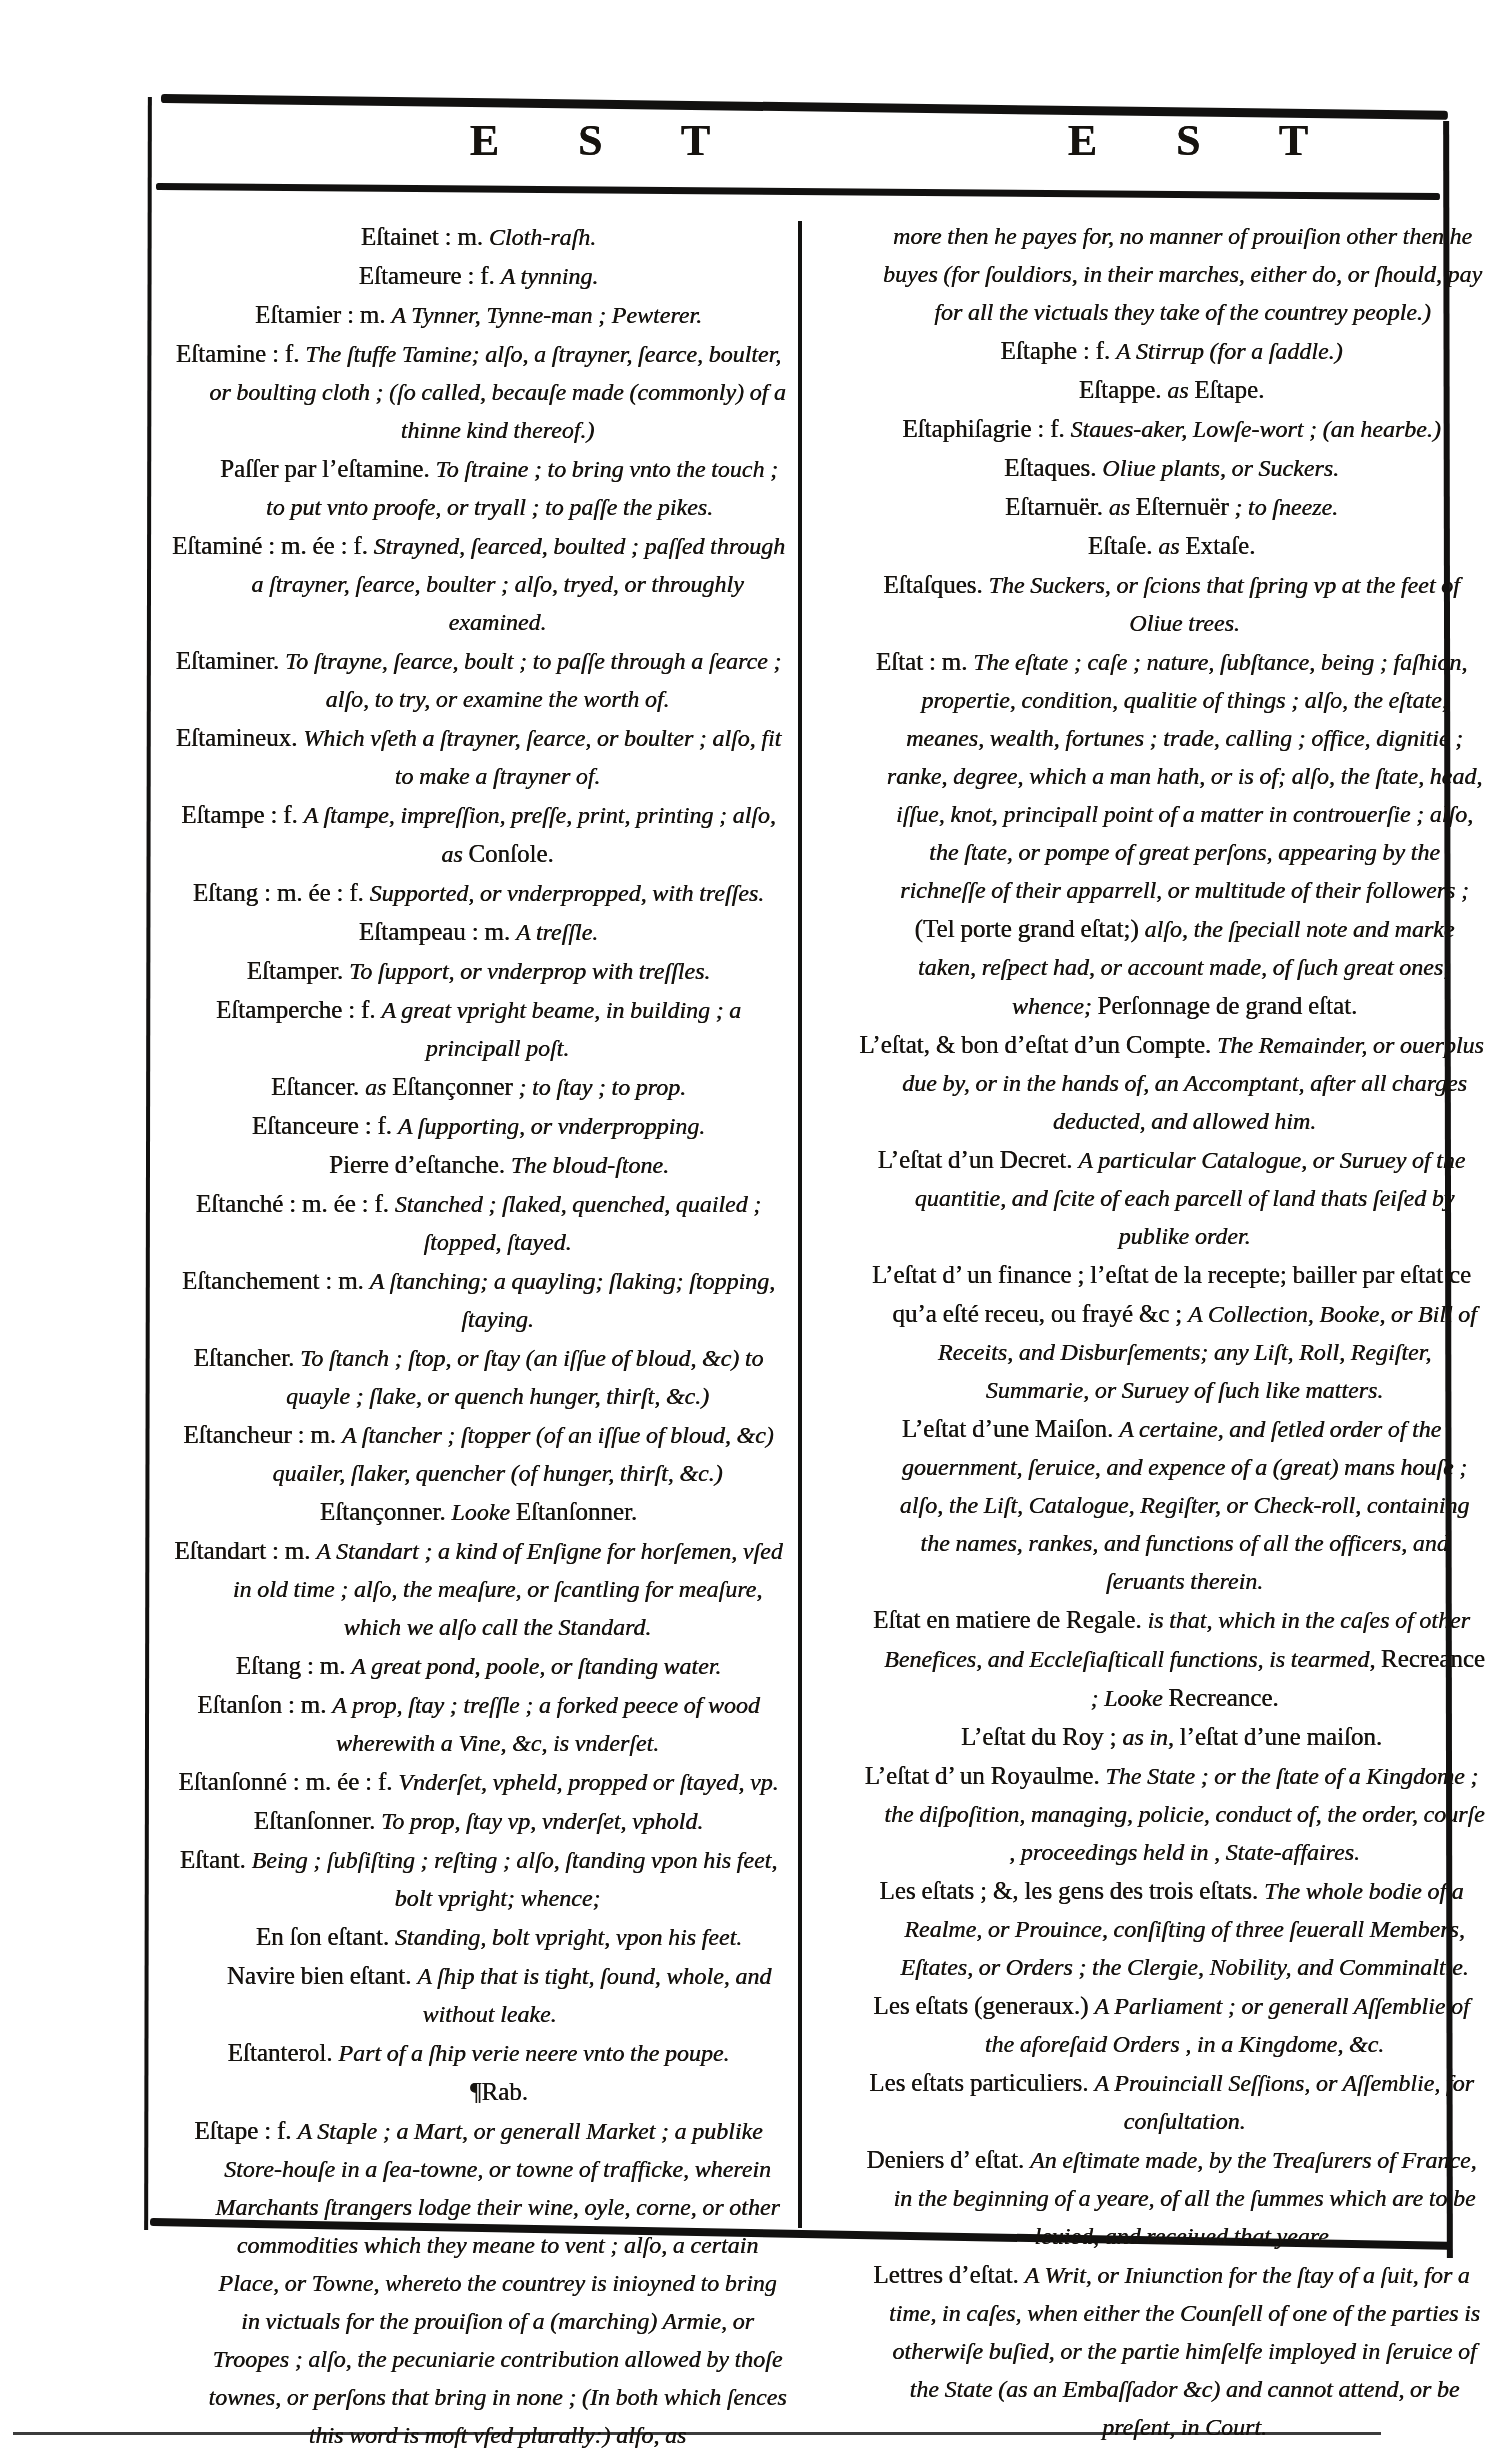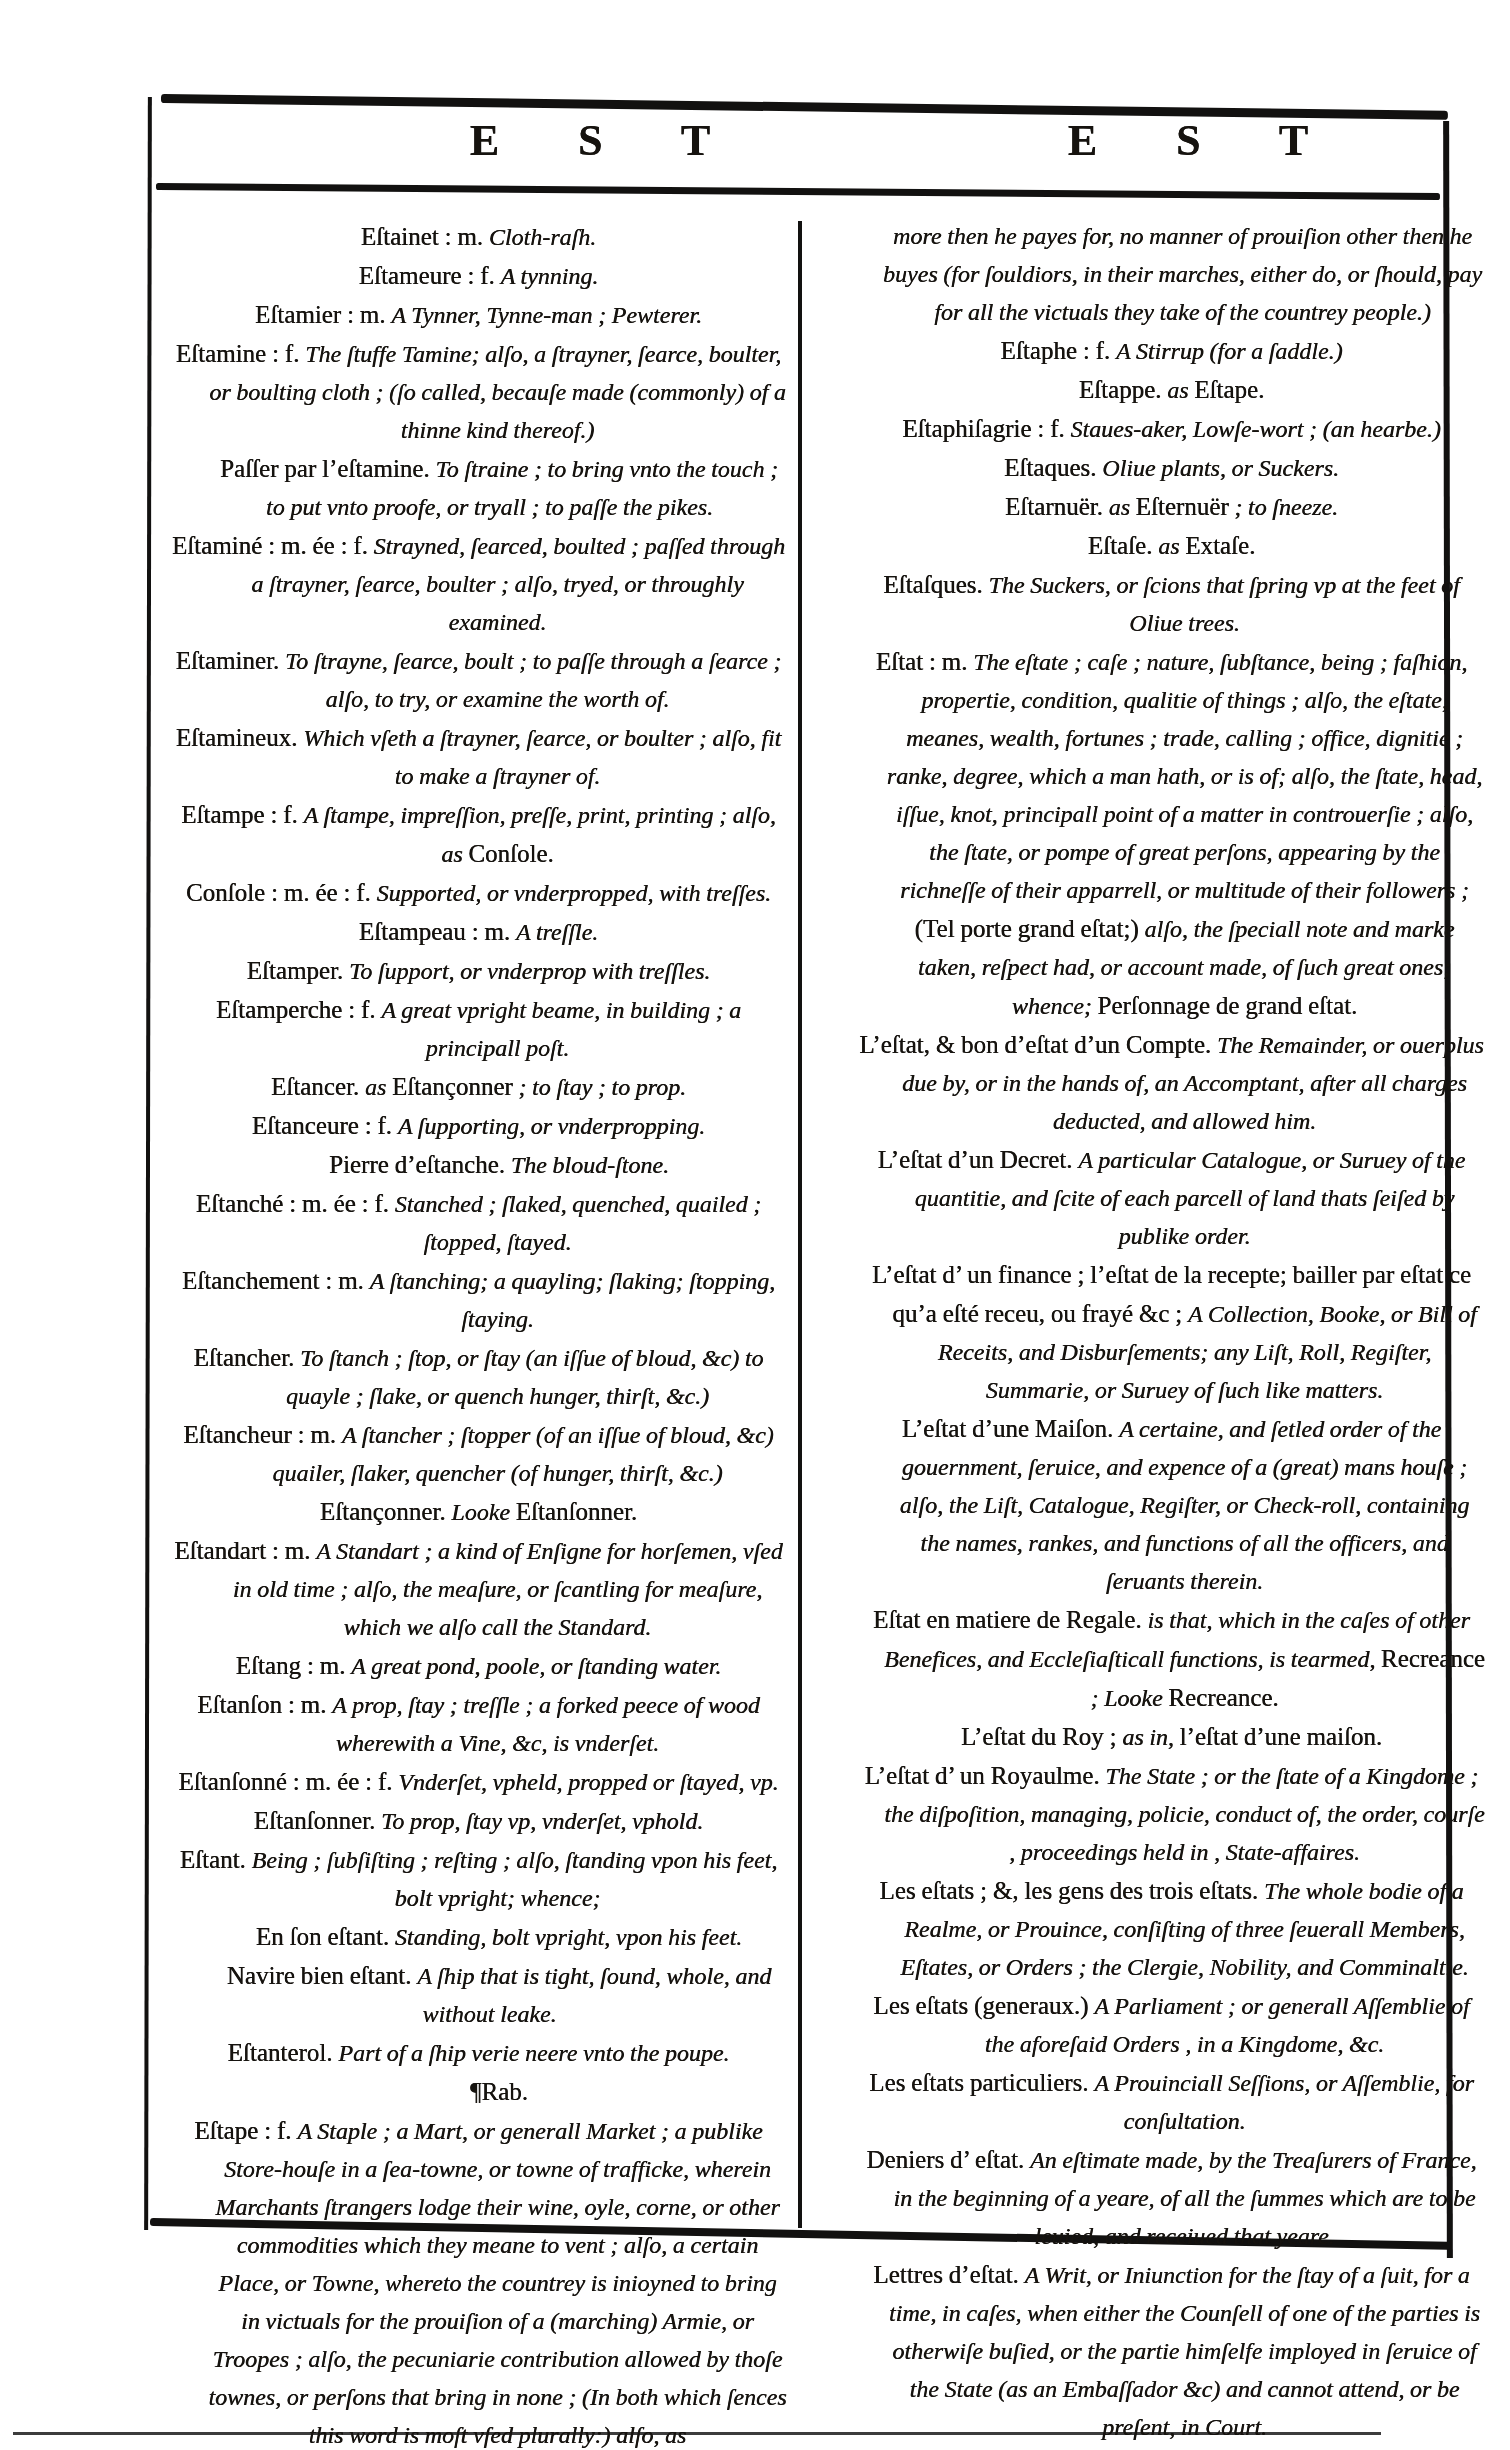--- a/index.html
+++ b/index.html
@@ -57,21 +57,21 @@
   <div class="col col-left">
       <p class="main"><span class="r">Eſtainet : m. </span><span class="i">Cloth-raſh.</span></p>
       <p class="main"><span class="r">Eſtameure : f. </span><span class="i">A tynning.</span></p>
       <p class="main"><span class="r">Eſtamier : m. </span><span class="i">A Tynner, Tynne-man ; Pewterer.</span></p>
       <p class="main"><span class="r">Eſtamine : f. </span><span class="i">The ſtuffe Tamine; alſo, a ſtrayner, ſearce, boulter, or boulting cloth ; (ſo called, becauſe made (commonly) of a thinne kind thereof.)</span></p>
       <p class="sub"><span class="r">Paſſer par l’eſtamine. </span><span class="i">To ſtraine ; to bring vnto the touch ; to put vnto proofe, or tryall ; to paſſe the pikes.</span></p>
       <p class="main"><span class="r">Eſtaminé : m. ée : f. </span><span class="i">Strayned, ſearced, boulted ; paſſed through a ſtrayner, ſearce, boulter ; alſo, tryed, or throughly examined.</span></p>
       <p class="main"><span class="r">Eſtaminer. </span><span class="i">To ſtrayne, ſearce, boult ; to paſſe through a ſearce ; alſo, to try, or examine the worth of.</span></p>
       <p class="main"><span class="r">Eſtamineux. </span><span class="i">Which vſeth a ſtrayner, ſearce, or boulter ; alſo, fit to make a ſtrayner of.</span></p>
       <p class="main"><span class="r">Eſtampe : f. </span><span class="i">A ſtampe, impreſſion, preſſe, print, printing ; alſo, as </span><span class="r">Conſole.</span></p>
-      <p class="main"><span class="r">Conſole : m. ée : f. </span><span class="i">Supported, or vnderpropped, with treſſes.</span></p>
+      <p class="main"><span class="r">Eſtang : m. ée : f. </span><span class="i">Supported, or vnderpropped, with treſſes.</span></p>
       <p class="main"><span class="r">Eſtampeau : m. </span><span class="i">A treſſle.</span></p>
       <p class="main"><span class="r">Eſtamper. </span><span class="i">To ſupport, or vnderprop with treſſles.</span></p>
       <p class="main"><span class="r">Eſtamperche : f. </span><span class="i">A great vpright beame, in building ; a principall poſt.</span></p>
       <p class="main"><span class="r">Eſtancer. </span><span class="i">as </span><span class="r">Eſtançonner</span><span class="i"> ; to ſtay ; to prop.</span></p>
       <p class="main"><span class="r">Eſtanceure : f. </span><span class="i">A ſupporting, or vnderpropping.</span></p>
       <p class="sub"><span class="r">Pierre d’eſtanche. </span><span class="i">The bloud-ſtone.</span></p>
       <p class="main"><span class="r">Eſtanché : m. ée : f. </span><span class="i">Stanched ; ſlaked, quenched, quailed ; ſtopped, ſtayed.</span></p>
       <p class="main"><span class="r">Eſtanchement : m. </span><span class="i">A ſtanching; a quayling; ſlaking; ſtopping, ſtaying.</span></p>
       <p class="main"><span class="r">Eſtancher. </span><span class="i">To ſtanch ; ſtop, or ſtay (an iſſue of bloud, &amp;c) to quayle ; ſlake, or quench hunger, thirſt, &amp;c.)</span></p>
       <p class="main"><span class="r">Eſtancheur : m. </span><span class="i">A ſtancher ; ſtopper (of an iſſue of bloud, &amp;c) quailer, ſlaker, quencher (of hunger, thirſt, &amp;c.)</span></p>

